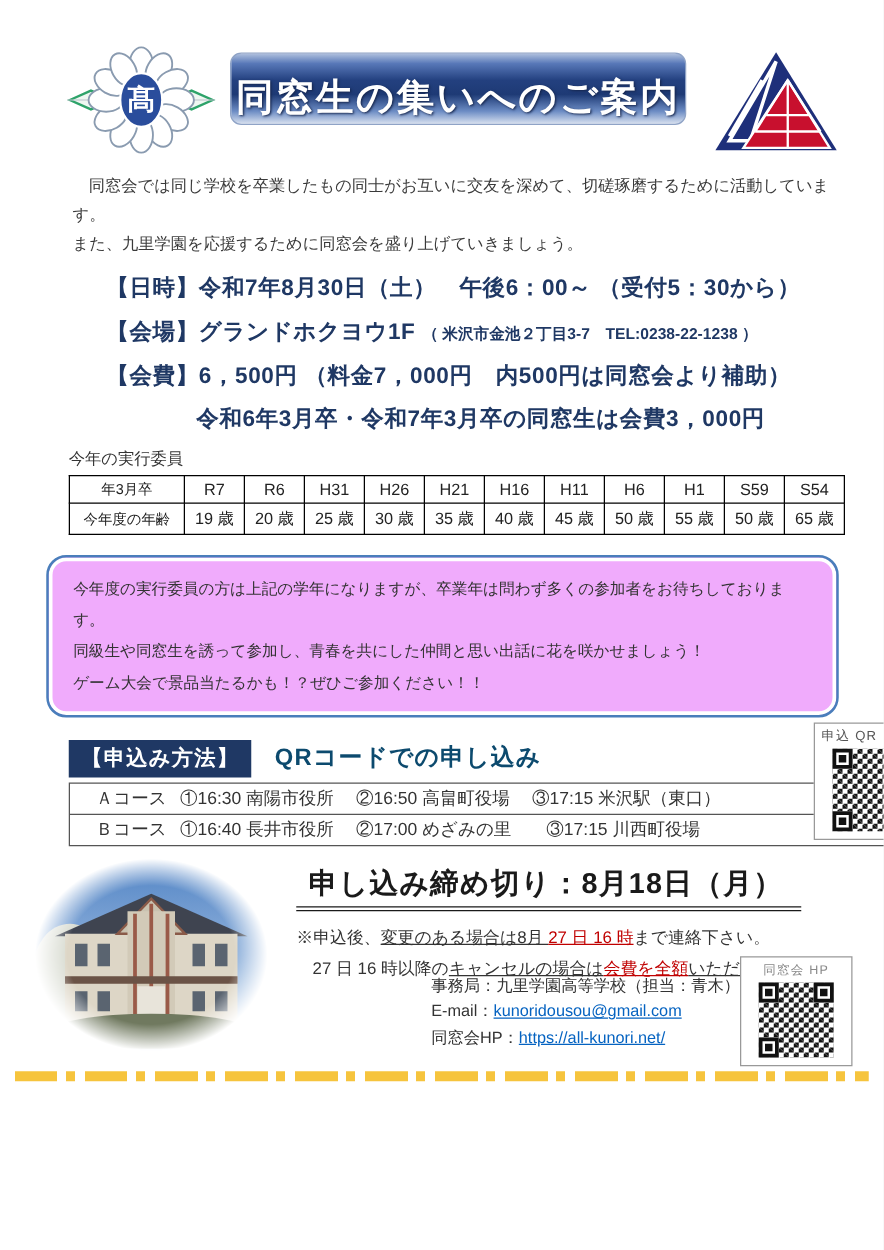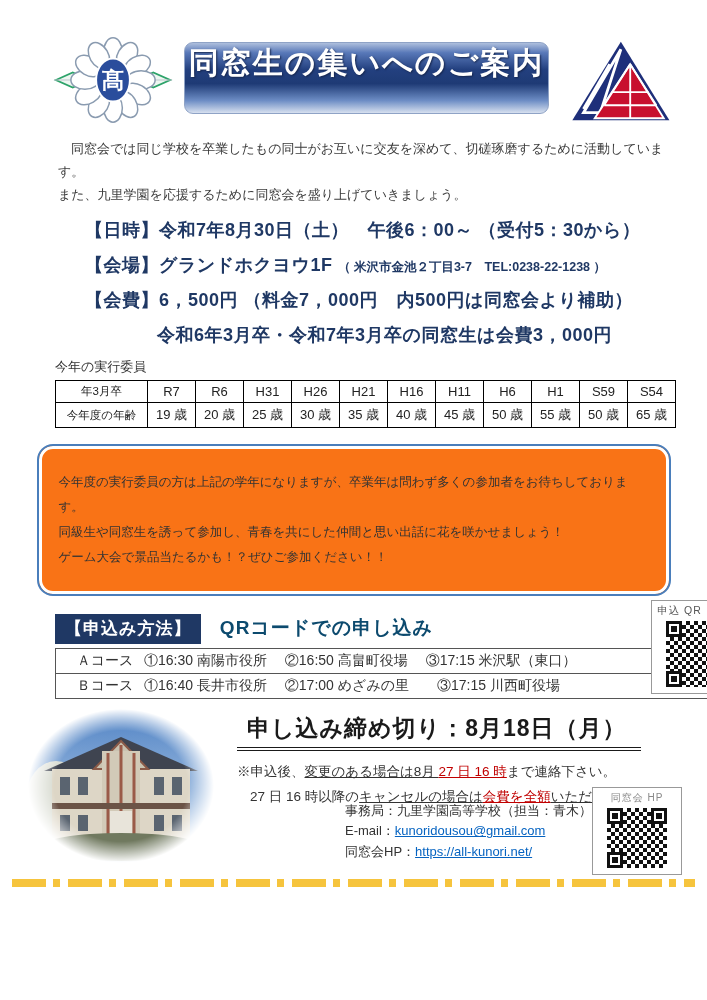--- a/index.html
+++ b/index.html
@@ -2,23 +2,23 @@
 <html><head>
 <meta charset="utf-8">
 <style>
   * { margin:0; padding:0; box-sizing:border-box; }
   body { background:#e9e9e9; font-family:"Liberation Sans", sans-serif; }
   .page { width:707px; height:1000px; margin:0 auto; background:#fff; position:relative; overflow:hidden; color:#333; }
 
   
   .header { display:flex; align-items:flex-start; padding:36px 32px 0 52px; }
   .emblem { width:122px; height:88px; flex:0 0 auto; }
-  .banner { flex:1; height:72px; margin:6px 14px 0 10px; border-radius:9px; border:1px solid #8fa3c6;
+  .banner { flex:1; height:58px; margin:6px 14px 0 10px; border-radius:9px; border:1px solid #8fa3c6;
             background:linear-gradient(180deg,#aebfdd 0%,#5878b8 14%,#23407f 38%,#1e3a75 58%,#6c8cc4 82%,#d7e0ef 100%);
-            display:flex; align-items:flex-start; justify-content:center; }
+            display:flex; align-items:flex-end; justify-content:center; }
   .banner span { color:#fff; font-size:30px; font-weight:bold; letter-spacing:2px; text-shadow:1px 1px 2px #16264d; }
   .trilogo { width:112px; height:88px; flex:0 0 auto; }
 
   
   .intro { margin:14px 18px 0 58px; font-size:13px; line-height:1.75; color:#3a3a3a; }
 
   
   .details { margin:12px 0 0 85px; color:#1f3864; }
   .dline { font-size:18px; font-weight:bold; margin-bottom:11px; letter-spacing:0.5px; }
   .dline .small { font-size:12.5px; letter-spacing:0; }
@@ -26,22 +26,22 @@
 
   
   .committee { margin:6px 0 0 55px; }
   .committee .cap { font-size:13px; color:#333; margin-bottom:4px; }
   table.ctab { border-collapse:collapse; }
   table.ctab td { border:1px solid #000; text-align:center; font-size:13px; color:#222; padding:3px 0; }
   table.ctab td.rowlab { width:92px; font-size:11.5px; }
   table.ctab td.cell { width:48px; }
 
   
-  .notice { margin:16px auto 0 auto; width:634px; background:#f97316; border:2px solid #4a7ebb; border-radius:16px;
-            box-shadow:inset 0 0 0 3px #fff; padding:24px 20px; font-size:12.5px; line-height:2.0; color:#333; }
+  .notice { margin:16px auto 0 auto; width:634px; background:#f0abfc; border:2px solid #4a7ebb; border-radius:16px;
+            box-shadow:inset 0 0 0 3px #fff; padding:13px 20px; font-size:12.5px; line-height:2.0; color:#333; }
 
   
   .apply { position:relative; margin:18px 0 0 55px; width:600px; }
   .badge { display:inline-block; background:#1f3864; color:#fff; font-size:17px; font-weight:bold; padding:3px 10px 4px; letter-spacing:1px; }
   .apphead { font-size:19px; font-weight:bold; color:#0c4a6e; margin-left:14px; letter-spacing:1px; }
   .applines { margin-top:10px; font-size:14px; line-height:1.62; color:#333; }
   .bold { font-weight:bold; }
   .bus-table { margin-top:4px; width:700px; border:1px solid #555;text-align:center; }
   .bus-row { display:flex; padding:3px 10px; font-size:14px; color:#333; }
   .bus-row + .bus-row { border-top:1px solid #555; }

